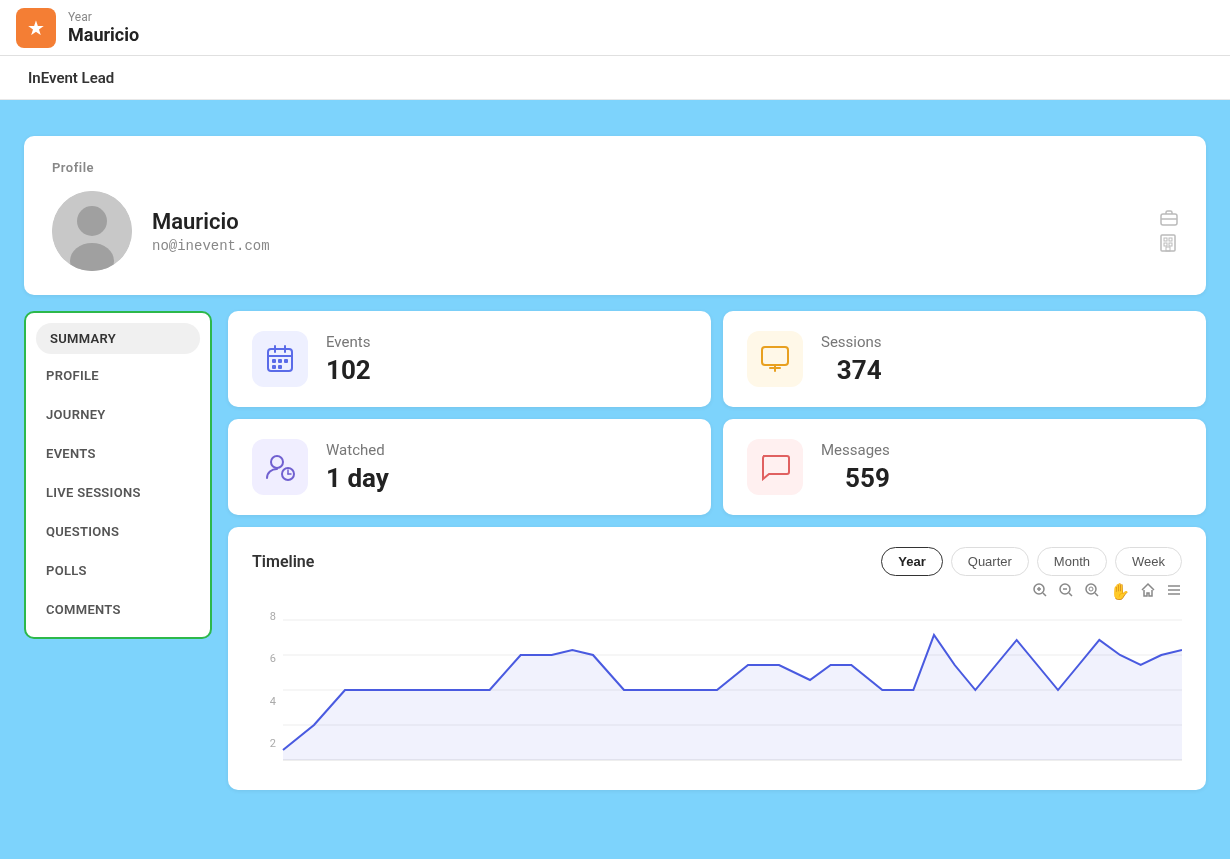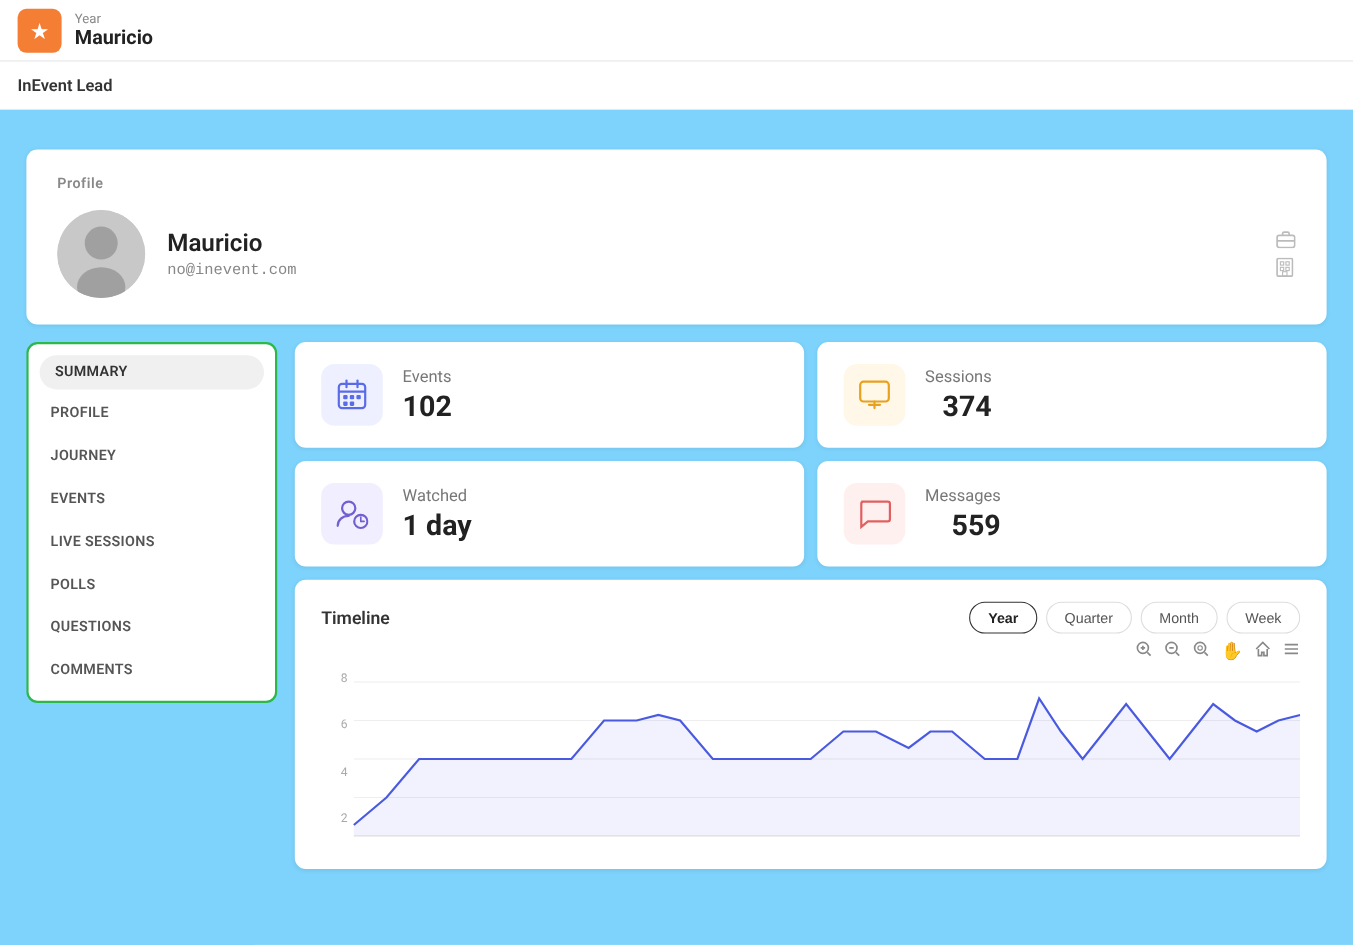--- a/index.html
+++ b/index.html
@@ -41,21 +41,21 @@
     }
     .header-title {
       font-size: 18px;
       font-weight: 700;
       color: #222;
     }
 
     
     .page-title-bar {
       background: #fff;
-      padding: 12px 16px;
+      padding: 12px 28px;
       border-bottom: 1px solid #e8e8e8;
     }
     .page-title-text {
       font-size: 15px;
       font-weight: 600;
       color: #333;
     }
 
     
     .main-content {
@@ -129,21 +129,21 @@
     }
 
     
     .two-col {
       display: flex;
       gap: 16px;
     }
 
     
     .left-nav {
-      width: 228px;
+      width: 188px;
       flex-shrink: 0;
       background: #fff;
       border-radius: 10px;
       border: 2.5px solid #2db84b;
       padding: 8px 0;
       height: fit-content;
     }
     .nav-item {
       padding: 12px 20px;
       font-size: 13px;
@@ -340,22 +340,22 @@
   </div>
 
   <div class="two-col">
 
     <div class="left-nav">
       <div class="nav-item active">SUMMARY</div>
       <div class="nav-item">PROFILE</div>
       <div class="nav-item">JOURNEY</div>
       <div class="nav-item">EVENTS</div>
       <div class="nav-item">LIVE SESSIONS</div>
+      <div class="nav-item">QUESTIONS</div>
       <div class="nav-item">POLLS</div>
-      <div class="nav-item">QUESTIONS</div>
       <div class="nav-item">COMMENTS</div>
     </div>
 
     <div class="right-content">
 
       <div class="stats-grid">
 
         <div class="stat-card">
           <div class="stat-icon-box blue">
             <svg width="30" height="30" viewBox="0 0 30 30" fill="none" xmlns="http://www.w3.org/2000/svg">

